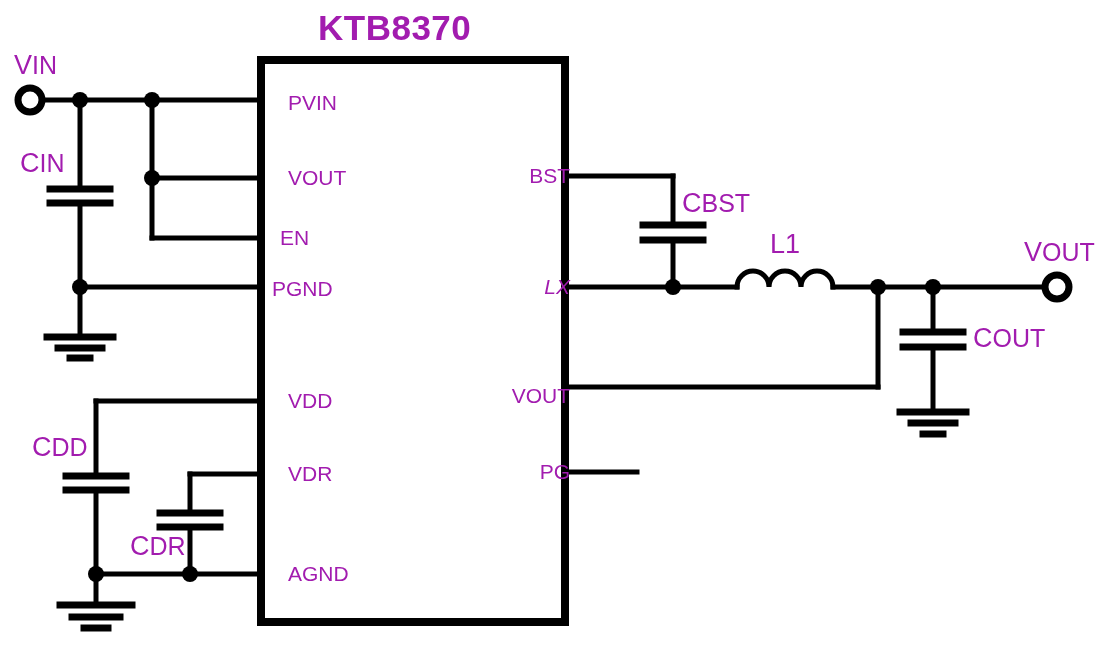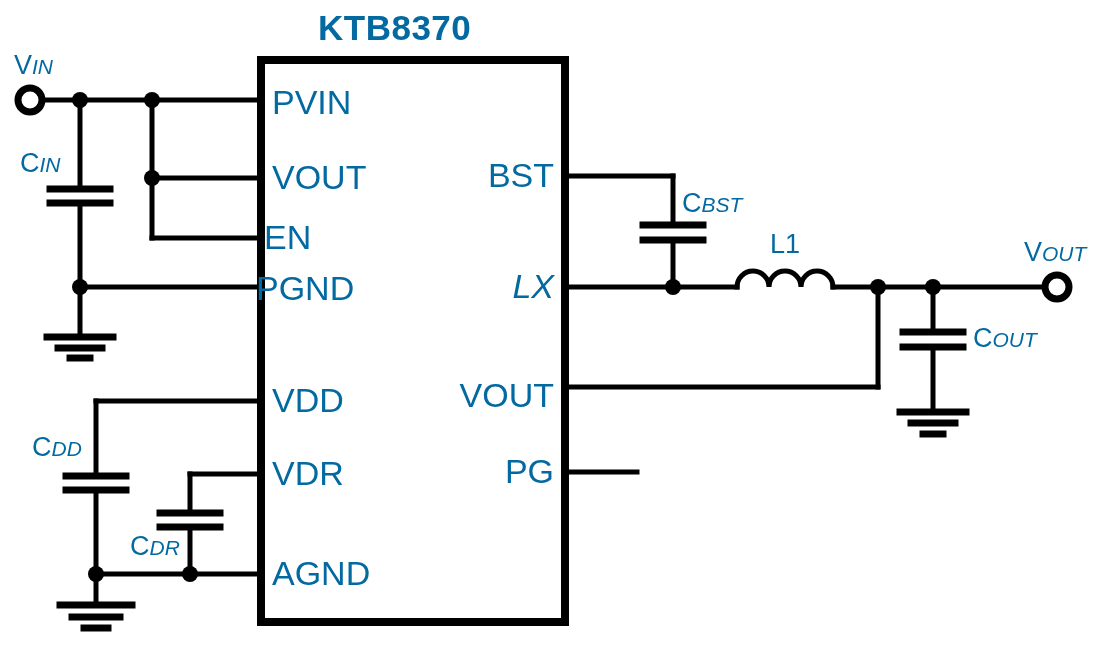--- a/index.html
+++ b/index.html
@@ -4,25 +4,25 @@
 <style>
   html,body{margin:0;padding:0;background:#ffffff;}
   #root{
     position:relative;
     width:1100px;height:646px;
     background:#ffffff;
     font-family:"Liberation Sans", sans-serif;
     overflow:hidden;
   }
   #schematic{position:absolute;left:0;top:0;width:1100px;height:646px;}
-  .lbl{position:absolute;color:#0369a1;white-space:nowrap;}
-  .pin-label{font-size:34px;line-height:27px;}
+  .lbl{position:absolute;color:#a21caf;white-space:nowrap;}
+  .pin-label{font-size:21px;line-height:27px;margin-left:16px;}
   .title{font-size:35px;font-weight:bold;letter-spacing:0.5px;}
   .comp{font-size:27px;line-height:27px;}
-  .sub{font-size:21px;font-style:italic;}
+  .sub{font-size:25px;}
 </style>
 </head>
 <body>
 
 <div id="root">
 
   <svg id="schematic" viewBox="0 0 1100 646">
     <g fill="none" stroke="#000000" stroke-width="5" stroke-linecap="square">
 
       <rect x="261" y="60" width="304" height="562" fill="#ffffff" stroke="#000000" stroke-width="8"></rect>

